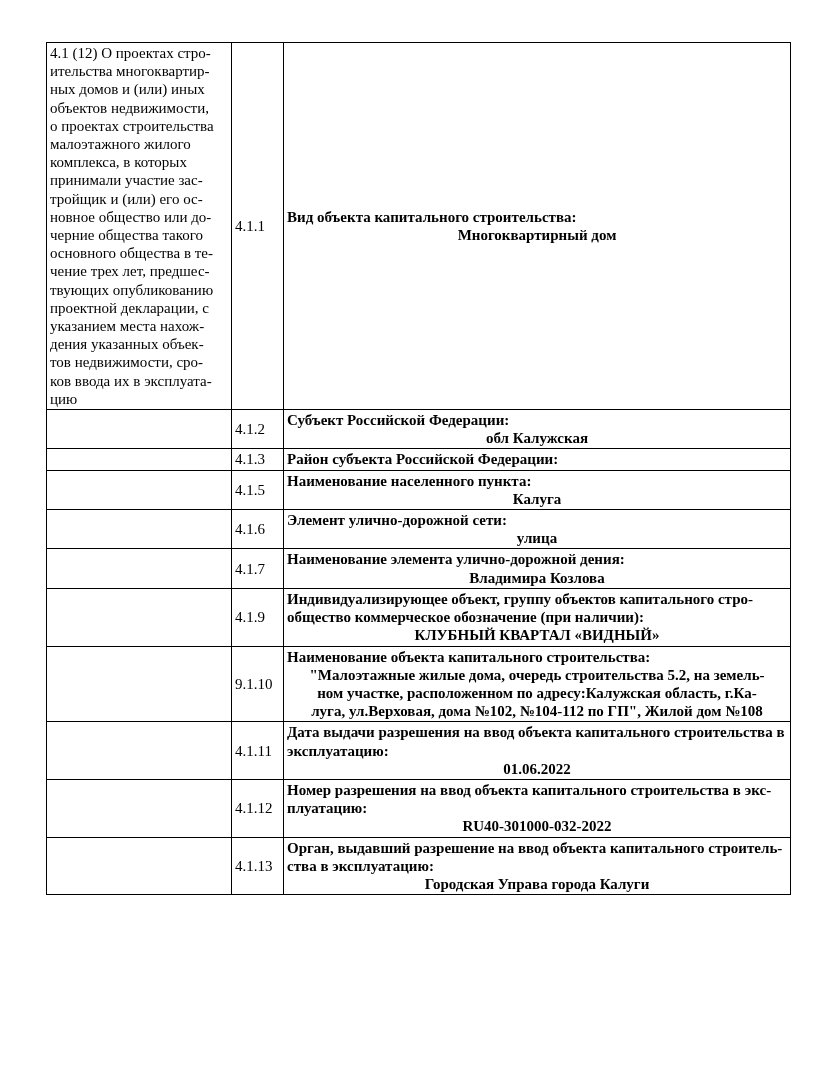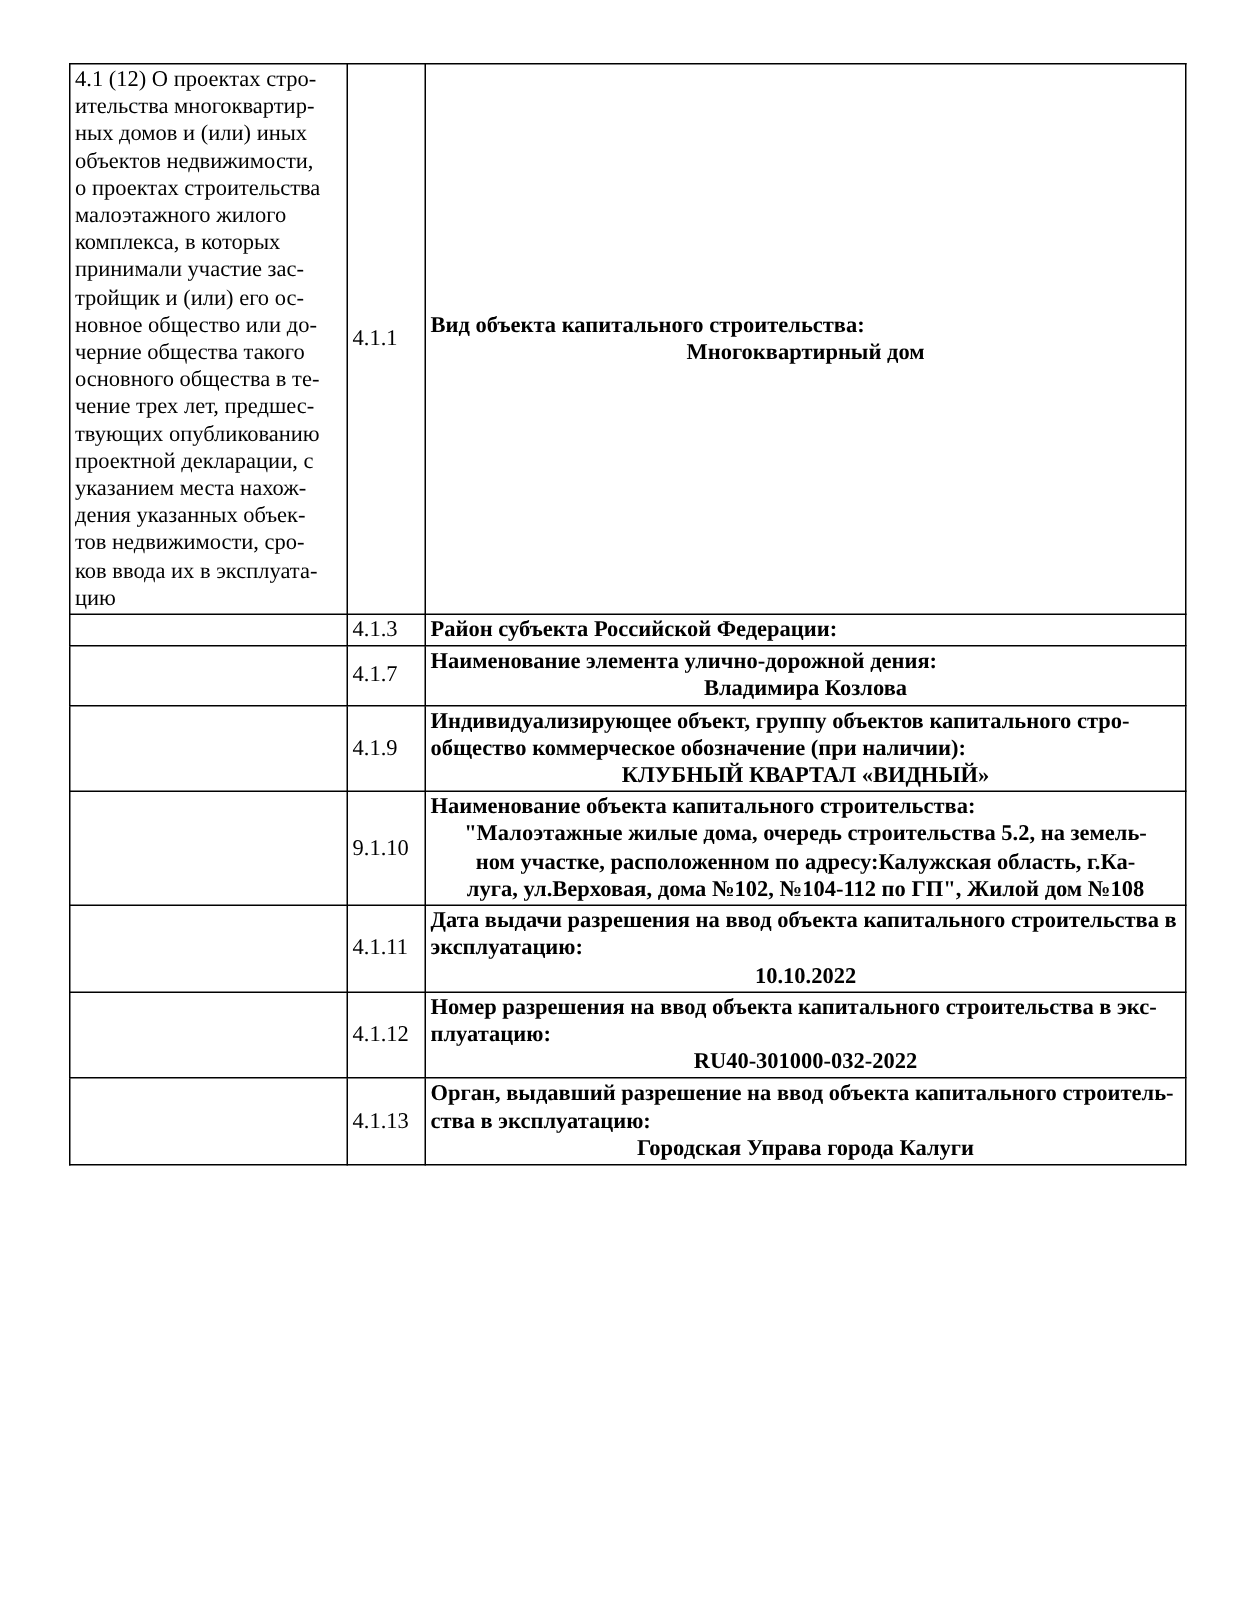--- a/index.html
+++ b/index.html
@@ -86,32 +86,56 @@
 тов недвижимости, сро-
 ков ввода их в эксплуата-
 цию</td>
         <td class="code">4.1.1</td>
         <td>
           <div class="field-label">Вид объекта капитального строительства:</div>
           <div class="value-line"><span></span><span class="field-value">Многоквартирный дом</span></div>
         </td>
       </tr>
 
+      <tr>
+        <td></td>
+        <td class="code">4.1.2</td>
+        <td>
+          <div class="field-label">Субъект Российской Федерации:</div>
+          <div class="value-line"><span></span><span class="field-value">обл Калужская</span></div>
+        </td>
+      </tr>
 
       <tr>
         <td></td>
         <td class="code">4.1.3</td>
         <td>
           <div class="field-label">Район субъекта Российской Федерации:</div>
           <div class="value-line"><span></span><span class="field-value"></span></div>
         </td>
       </tr>
 
 
+      <tr>
+        <td></td>
+        <td class="code">4.1.5</td>
+        <td>
+          <div class="field-label">Наименование населенного пункта:</div>
+          <div class="value-line"><span></span><span class="field-value">Калуга</span></div>
+        </td>
+      </tr>
 
+      <tr>
+        <td></td>
+        <td class="code">4.1.6</td>
+        <td>
+          <div class="field-label">Элемент улично-дорожной сети:</div>
+          <div class="value-line"><span></span><span class="field-value">улица</span></div>
+        </td>
+      </tr>
 
       <tr>
         <td></td>
         <td class="code">4.1.7</td>
         <td>
           <div class="field-label">Наименование элемента улично-дорожной дения:</div>
           <div class="value-line"><span></span><span class="field-value">Владимира Козлова</span></div>
         </td>
       </tr>
 
@@ -136,21 +160,21 @@
 луга, ул.Верховая, дома №102, №104-112 по ГП", Жилой дом №108</span></div>
         </td>
       </tr>
 
       <tr>
         <td></td>
         <td class="code">4.1.11</td>
         <td>
           <div class="field-label">Дата выдачи разрешения на ввод объекта капитального строительства в
 эксплуатацию:</div>
-          <div class="value-line"><span></span><span class="field-value">10.10.2022</span></div>
+          <div class="value-line"><span></span><span class="field-value">01.06.2022</span></div>
         </td>
       </tr>
 
       <tr>
         <td></td>
         <td class="code">4.1.12</td>
         <td>
           <div class="field-label">Номер разрешения на ввод объекта капитального строительства в экс-
 плуатацию:</div>
           <div class="value-line"><span></span><span class="field-value">RU40-301000-032-2022</span></div>

